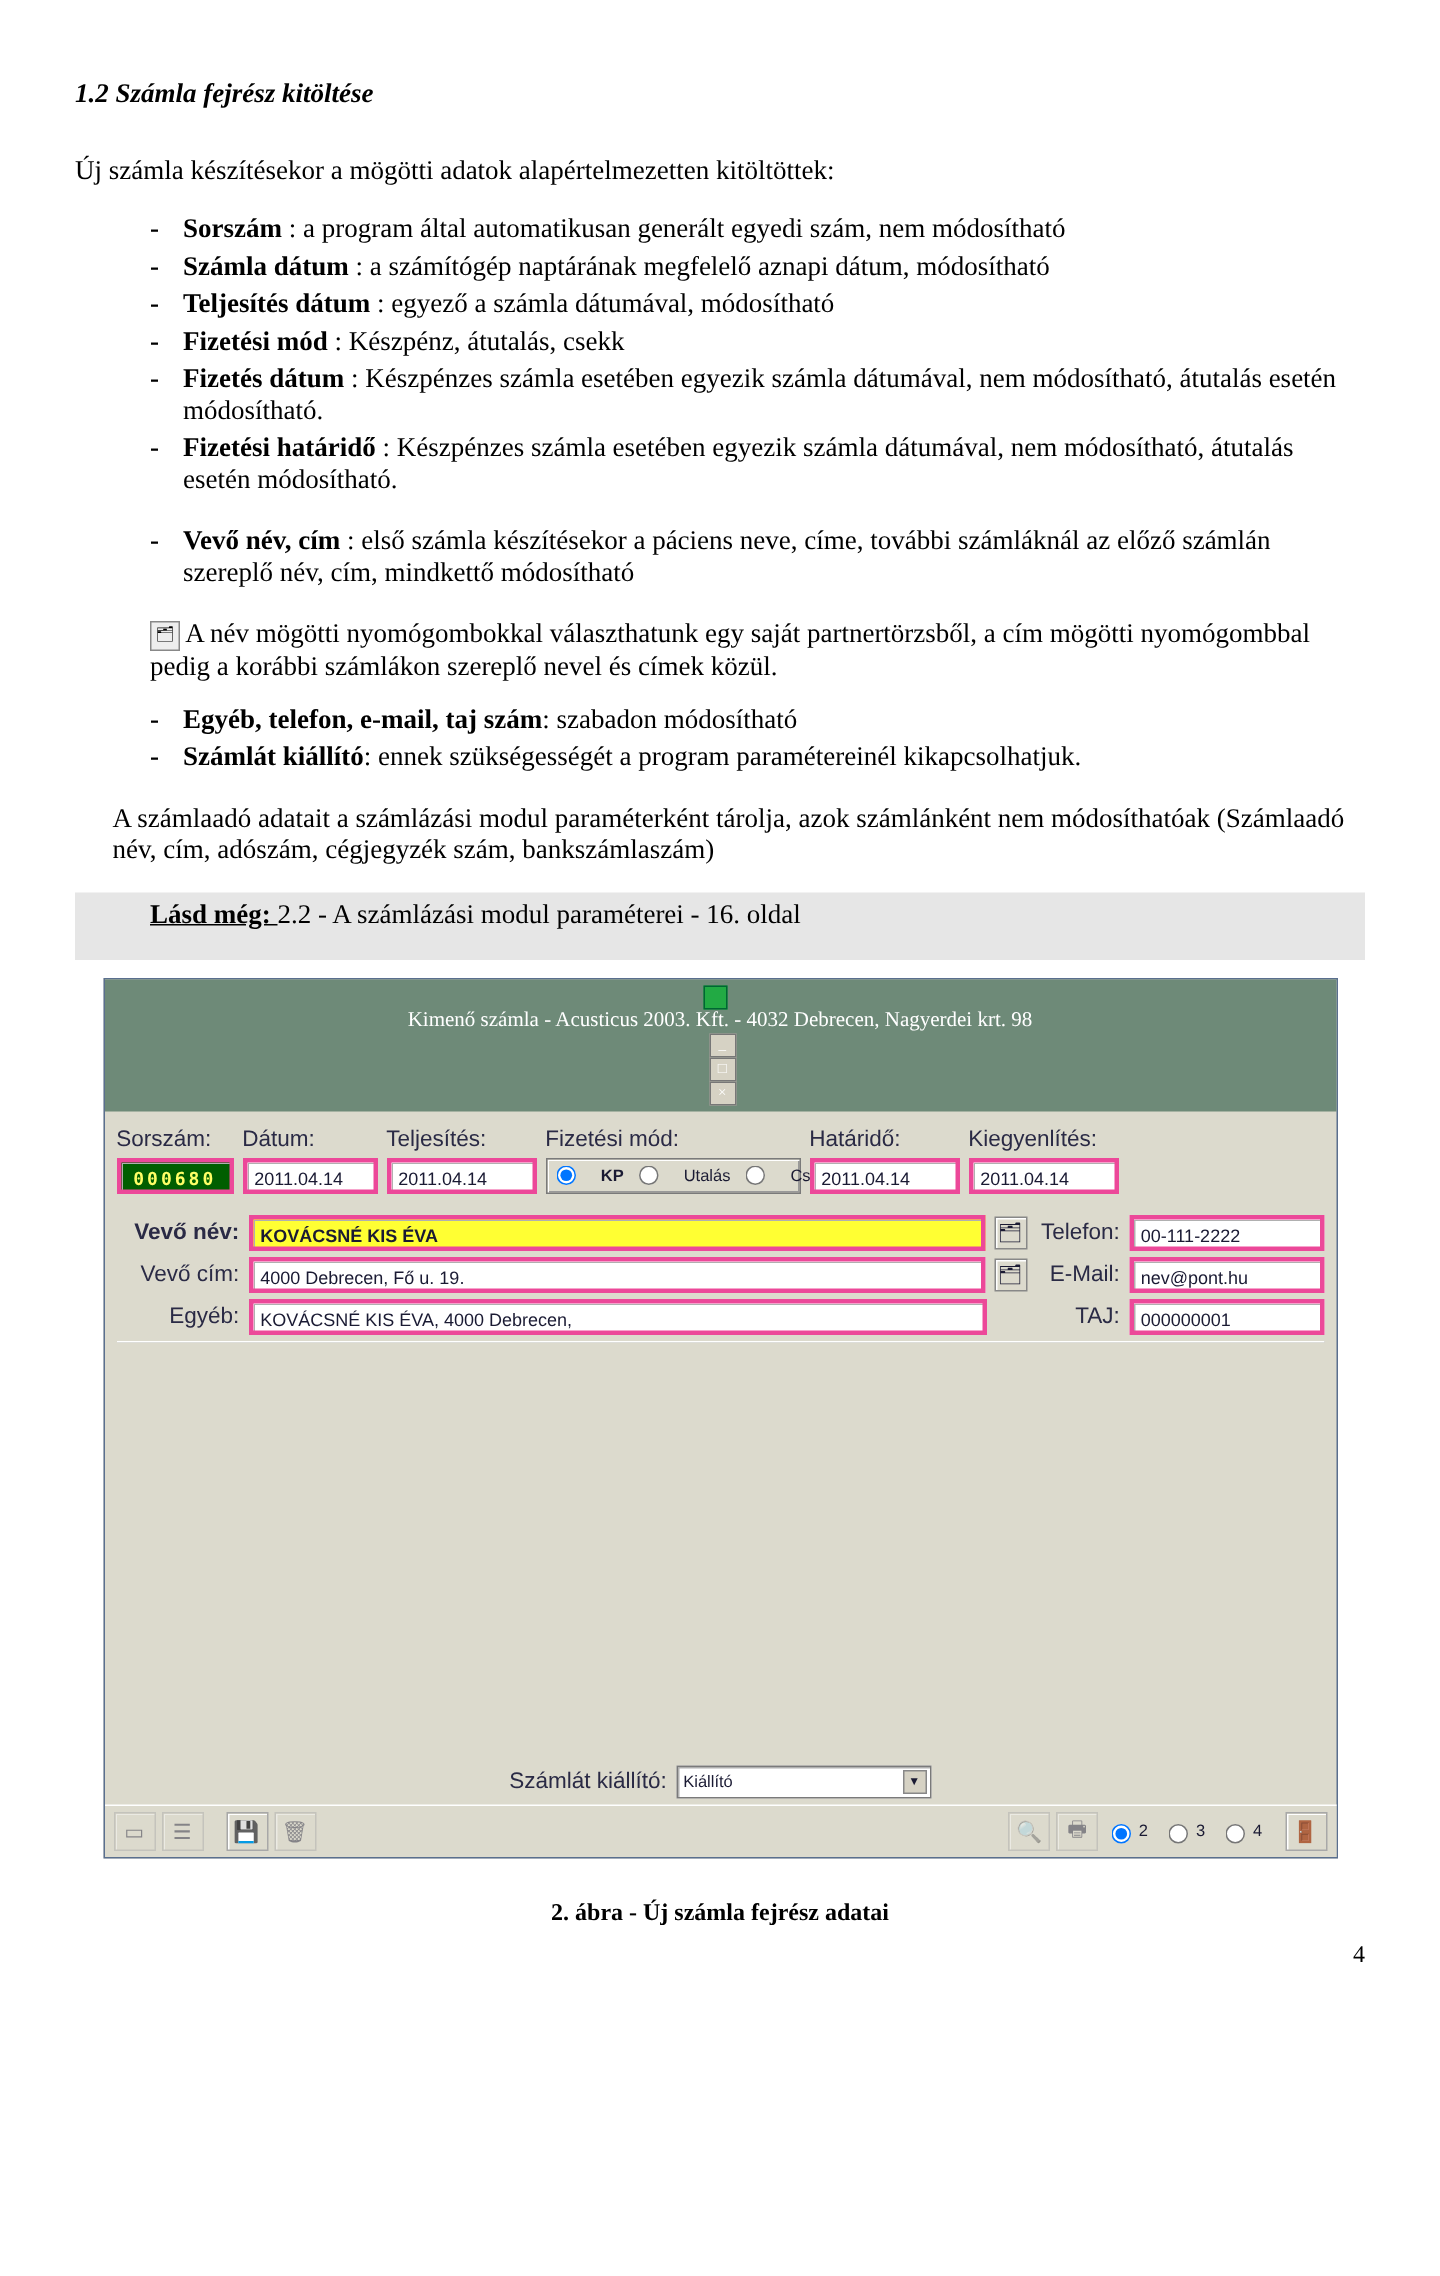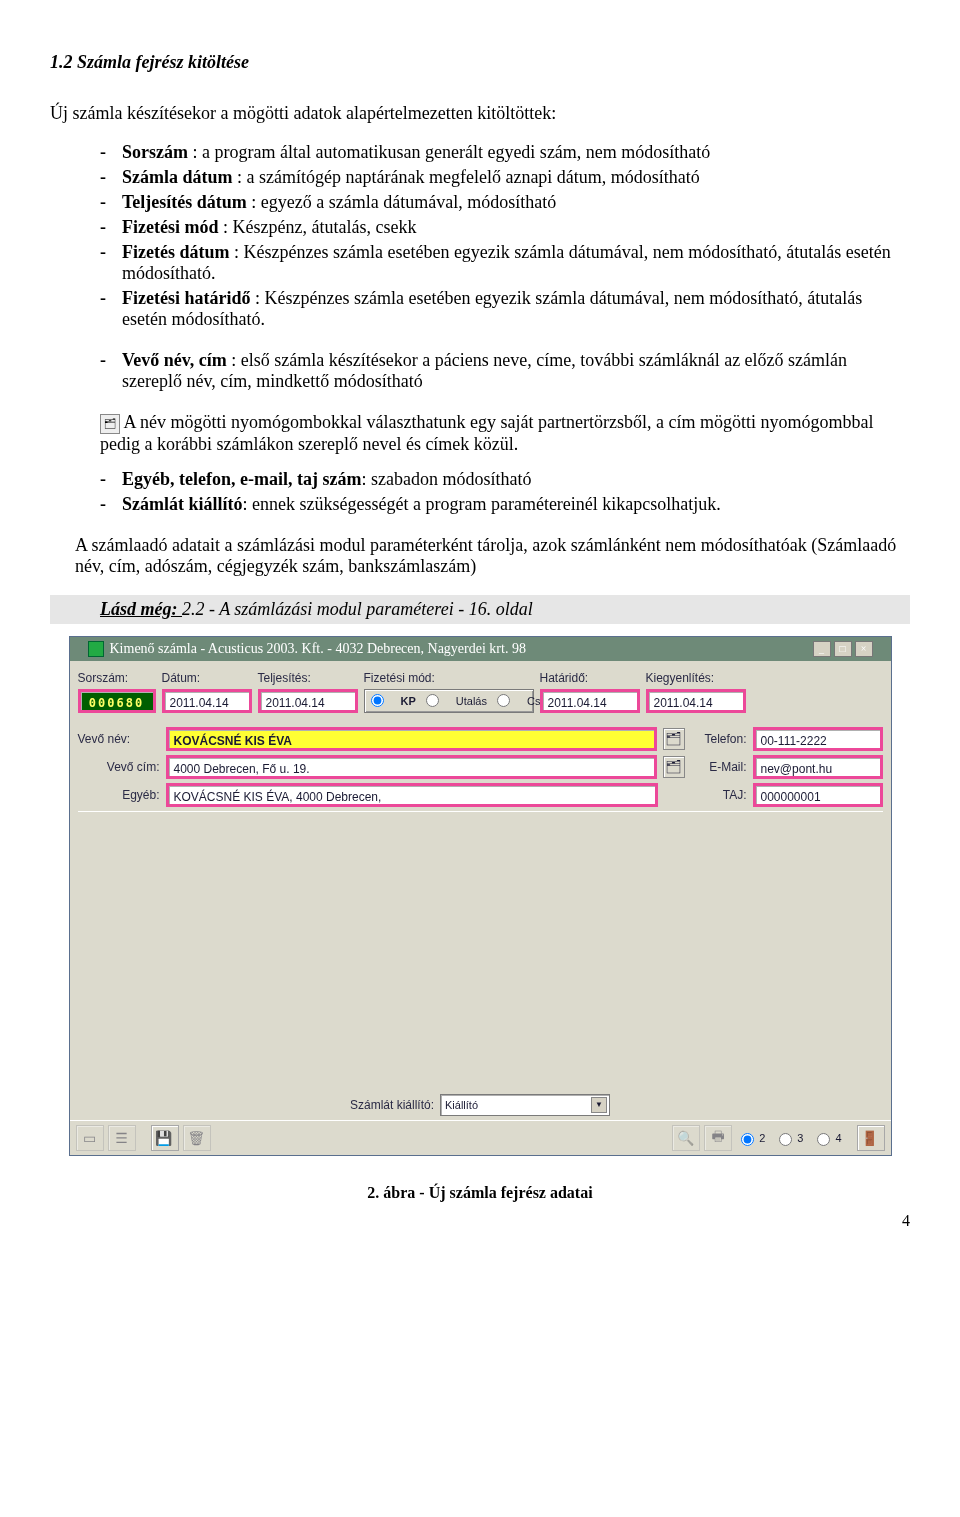--- a/index.html
+++ b/index.html
@@ -13,45 +13,45 @@
     width: 960px;
   }
   .heading { font-size: 18px; font-weight: bold; font-style: italic; margin: 32px 0 30px 0; }
   .para { margin: 10px 0 18px 0; }
   ul.dash { list-style: none; padding: 0 0 0 50px; margin: 0 0 20px 0; }
   ul.dash li { position: relative; padding-left: 22px; margin: 4px 0; }
   ul.dash li::before { content: "-"; position: absolute; left: 0; font-weight: bold; }
   .bold { font-weight: bold; }
   .icon-small { display:inline-block; width:20px; height:20px; background:#eee; border:1px solid #888; font-size:10px; text-align:center; vertical-align:middle; line-height:18px; }
   .indent-block { padding-left: 50px; margin: 14px 0; }
-  .see-also-bar { background:#e6e6e6; padding:4px 0 4px 50px; margin:3px 0 12px 0; font-style:italic; }
+  .see-also-bar { background:#e6e6e6; padding:4px 0 20px 50px; margin:3px 0 12px 0; }
 
   
   .win-wrap { margin: 10px auto 0 auto; width: 823px; }
   .win {
     border: 1px solid #5a6f8e;
     background: #dcdacd;
     font-family: Verdana, Tahoma, sans-serif;
     font-size: 12px;
     color: #1a1a33;
   }
   .titlebar {
     background: #6e8a78;
     color: #fff;
-    padding: 4px 18px;
+    padding: 4px 6px;
     font-family: "Comic Sans MS", cursive;
     font-size: 14px;
-    display:flex; align-items:center;
+    display:flex; align-items:center;flex-direction:column;
   }
   .titlebar .t-icon { width:16px; height:16px; background:#2a4; border:1px solid #063; margin-right:6px; display:inline-block; }
   .titlebar .spacer { flex:1; }
   .tb-btn { width:18px; height:16px; background:#d6d2c4; border:1px solid #777; margin-left:3px; display:inline-flex; align-items:center; justify-content:center; font-size:10px; }
   .form-area { padding: 6px 8px 4px 8px; }
   .row { display:flex; align-items:center; gap:6px; margin:4px 0; }
-  .lbl { font-size:12px; color:#2a2a45; }
+  .lbl { font-size:15px; color:#2a2a45; }
   .field {
     background:#fff;
     border:3px solid #ec4899;
     box-shadow: inset 1px 1px 0 #b0b0b0;
     padding:4px 5px;
     font-size:12px;
     height:24px;
   }
   .field.green { background:#005e00; color:#ffff66; font-weight:bold; font-family:monospace; letter-spacing:2px; text-align:center; }
   .field.yellow { background:#ffff33; font-weight:bold; }
@@ -158,21 +158,21 @@
               <span>Csekk</span>
             </label>
       </div>
       <div class="field" style="width:100px">2011.04.14</div>
       <div class="field" style="width:100px">2011.04.14</div>
     </div>
 
     <div style="height:6px"></div>
 
     <div class="row">
-      <div class="lbl" style="width:82px; text-align:left; font-weight:normal;">Vevő név:</div>
+      <div class="lbl" style="width:82px; text-align:right; font-weight:bold;">Vevő név:</div>
       <div class="field yellow" style="flex:1">KOVÁCSNÉ KIS ÉVA</div>
       <span class="tiny-btn">🗂</span>
       <div class="lbl" style="width:56px; text-align:right;">Telefon:</div>
       <div class="field" style="width:130px">00-111-2222</div>
     </div>
 
     <div class="row">
       <div class="lbl" style="width:82px; text-align:right;">Vevő cím:</div>
       <div class="field" style="flex:1">4000 Debrecen, Fő u. 19.</div>
       <span class="tiny-btn">🗂</span>

